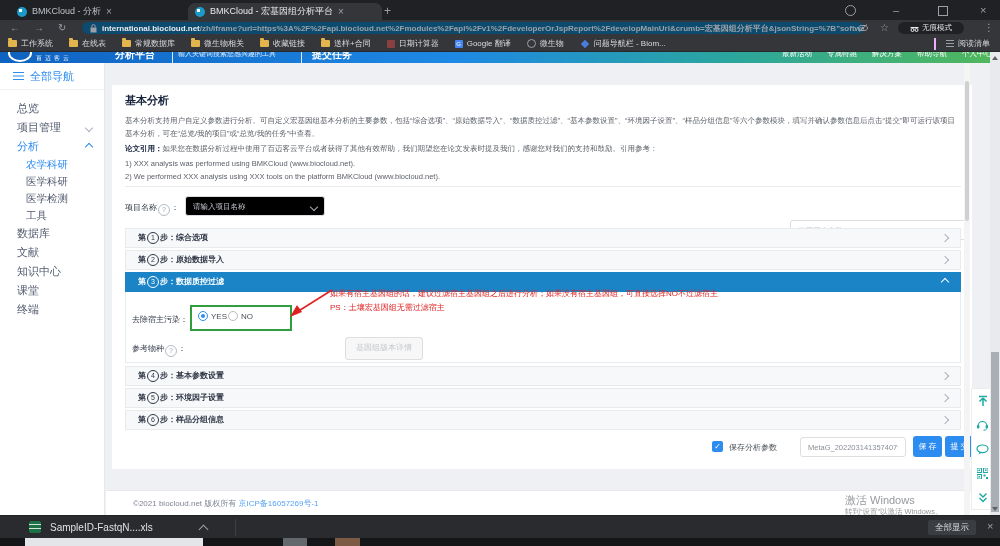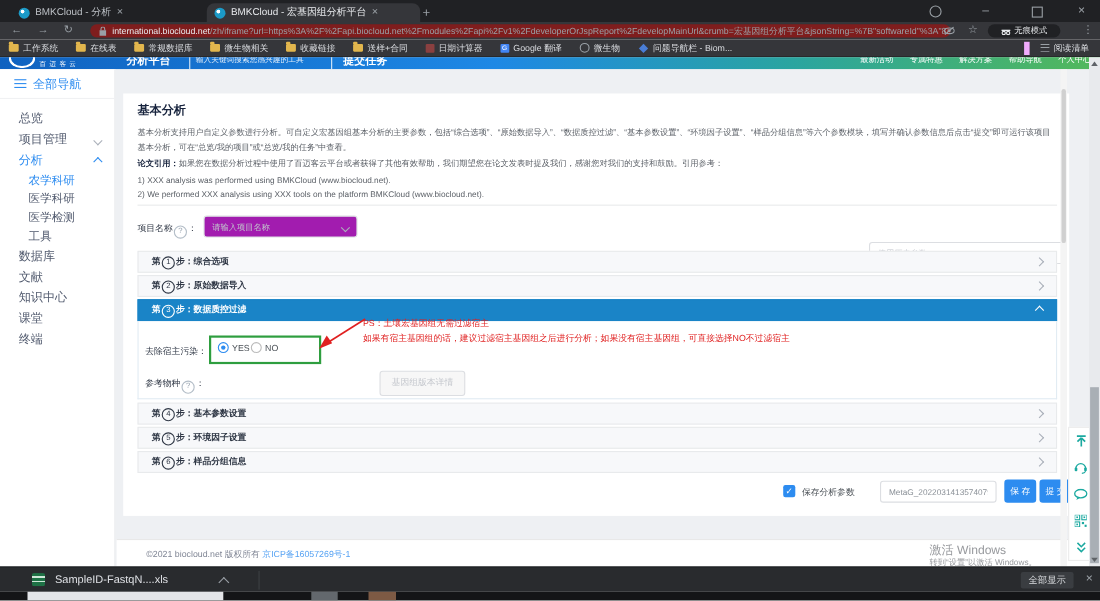--- a/index.html
+++ b/index.html
@@ -15,37 +15,37 @@
   .favicon{width:10px;height:10px;border-radius:50%;flex:0 0 10px;
     background:radial-gradient(circle at 35% 35%, #ffffff 0 1.5px, #1b9ac7 2px);}
   .tabclose{color:#9aa0a6;font-size:10px;line-height:10px;}
   .newtab{position:absolute;left:384px;top:4px;color:#9aa0a6;font-size:12px;}
   .winctl{position:absolute;top:3px;color:#9aa0a6;font-size:11px;line-height:14px;}
   .wc-circle{left:845px;width:9px;height:9px;border:1.5px solid #9aa0a6;border-radius:50%;top:5px;}
   .wc-min{left:893px;} .wc-max{left:938px;width:8px;height:8px;border:1px solid #9aa0a6;top:6px;}
   .wc-close{left:980px;}
   .toolbar{position:absolute;left:0;top:20px;width:1000px;height:16px;background:#35363a;}
   .navbtn{position:absolute;top:2px;color:#9aa0a6;font-size:10px;}
-  .urlbar{position:absolute;left:82px;top:2px;width:766px;height:12px;background:#7f1d1d;border-radius:7px;
-    display:flex;align-items:center;padding:0 8px;font-size:8px;white-space:nowrap;overflow:hidden;}
+  .urlbar{position:absolute;left:82px;top:2px;width:766px;height:12px;background:#0c4a6e;border-radius:7px;
+    display:flex;align-items:center;padding:0 8px;font-size:8px;white-space:nowrap;overflow:hidden;font-weight:bold;}
   .urldomain{color:#e8eaed;} .urlpath{color:#9aa0a6;}
   .tb-ic{position:absolute;top:3px;color:#9aa0a6;font-size:9px;}
   .incog{position:absolute;left:898px;top:2px;width:66px;height:12px;background:#202124;border-radius:6px;
     display:flex;align-items:center;justify-content:center;gap:3px;color:#e8eaed;font-size:7.5px;}
   .bookmarks{position:absolute;left:0;top:36px;width:1000px;height:16px;background:#35363a;
     border-bottom:1px solid #27282b;display:flex;align-items:center;padding-left:8px;gap:16px;
     font-size:8px;color:#dadce0;box-sizing:border-box;}
   .bm{display:flex;align-items:center;gap:4px;white-space:nowrap;}
   .folder{width:9px;height:7px;background:#e2b64d;border-radius:1px;position:relative;flex:0 0 9px;}
   .folder::before{content:"";position:absolute;top:-2px;left:0;width:4px;height:2px;background:#e2b64d;border-radius:1px 1px 0 0;}
   .ic-red{width:8px;height:8px;background:#8a4040;border-radius:1px;}
   .ic-gt{width:8px;height:8px;background:#4285f4;border-radius:1px;color:#fff;font-size:6px;line-height:8px;text-align:center;}
   .ic-globe{width:7px;height:7px;border:1px solid #9aa0a6;border-radius:50%;}
   .ic-diamond{width:6px;height:6px;background:#4a7dd6;transform:rotate(45deg);margin:0 2px;}
-  .readlist{margin-left:auto;display:flex;align-items:center;gap:4px;border-left:5px solid #f0abfc;
+  .readlist{margin-left:auto;display:flex;align-items:center;gap:4px;border-left:2px solid #f0abfc;
     padding:0 10px 0 10px;height:12px;text-align:center;}
   .ic-list{width:8px;height:7px;background:linear-gradient(#9aa0a6 0 1px,transparent 1px 3px,#9aa0a6 3px 4px,transparent 4px 6px,#9aa0a6 6px 7px);}
   
   .banner{position:absolute;left:0;top:52px;width:1000px;height:11px;overflow:hidden;
     background:linear-gradient(90deg,#0f62c0 0%,#1e88e5 45%,#2aa5a0 72%,#52b85a 100%);}
   .logoarc{position:absolute;left:8px;top:-8px;width:20px;height:14px;border:2.5px solid #fff;
     border-radius:50%;border-top-color:transparent;}
   .logotx{position:absolute;left:36px;top:2px;font-size:6px;color:#fff;letter-spacing:3px;}
   .ban-left{position:absolute;left:115px;top:-4px;font-size:10px;color:#fff;font-weight:bold;}
   .ban-search{position:absolute;left:172px;top:-7px;width:118px;height:14px;border:1px solid rgba(255,255,255,.85);
@@ -71,21 +71,21 @@
   .c-title{position:absolute;left:13px;top:8px;font-size:11px;font-weight:bold;color:#17233d;}
   .c-intro{position:absolute;left:13px;top:29px;width:836px;font-size:7.5px;color:#5a5f66;line-height:13px;}
   .c-cite{position:absolute;left:13px;top:59px;width:836px;font-size:7.5px;color:#5a5f66;}
   .c-cite b{color:#17233d;}
   .c-ref{position:absolute;left:13px;font-size:7.5px;color:#5a5f66;}
   .divider{position:absolute;left:13px;top:101px;width:836px;border-top:1px solid #e8eaec;}
   .flabel{font-size:8px;font-weight:normal;color:#2f3745;}
   .qicon{display:inline-block;width:10px;height:10px;border:1px solid #b3bdc7;border-radius:50%;
     color:#9aa5b1;font-size:7px;line-height:10px;text-align:center;font-weight:normal;vertical-align:-2px;margin:0 1px;}
   .qicon::before{content:"?";}
-  .selbox{position:absolute;height:20px;border:1px solid #dcdee2;border-radius:3px;background:#a21caf;
+  .selbox{position:absolute;height:20px;border:1px solid #dcdee2;border-radius:3px;background:#000000;
     font-size:7.5px;color:#c0c4cc;line-height:20px;padding:0 16px 0 7px;box-sizing:border-box;white-space:nowrap;overflow:hidden;}
   .selbox .cv{position:absolute;right:7px;top:7px;}
   .txtinput{position:absolute;height:20px;border:1px solid #dcdee2;border-radius:3px;background:#fff;
     font-size:7.5px;color:#8a9097;padding:0 7px;box-sizing:border-box;font-family:inherit;outline:none;}
   .txtinput::placeholder{color:#c0c4cc;}
   .stepbar{position:absolute;left:13px;width:836px;height:20px;background:#f7f8fa;border:1px solid #e8eaec;
     box-sizing:border-box;display:flex;align-items:center;padding:0 12px;font-size:8px;font-weight:bold;color:#2f3745;}
   .stepbar .cv{margin-left:auto;}
   .stepbar.active{background:#1a84c7;border-color:#1a84c7;color:#fff;}
   .stepbar.active .cv{border-color:#fff;}
@@ -324,22 +324,22 @@
         <span class="radio">
             <span class="rdot"></span>
             <span>NO</span>
           </span>
       </div>
       <svg class="abs" style="left:176px;top:203px;" width="46" height="32" viewBox="0 0 46 32">
         <line x1="44" y1="2" x2="9" y2="24" stroke="#e02020" stroke-width="1.5"></line>
         <polygon points="2,29 14,24 9,17" fill="#e02020"></polygon>
       </svg>
       <div class="anno">
+        <div>如果有宿主基因组的话，建议过滤宿主基因组之后进行分析；如果没有宿主基因组，可直接选择NO不过滤宿主</div>
         <div>PS：土壤宏基因组无需过滤宿主</div>
-        <div>如果有宿主基因组的话，建议过滤宿主基因组之后进行分析；如果没有宿主基因组，可直接选择NO不过滤宿主</div>
       </div>
       <div class="abs flabel" style="left:20px;top:258px;">
         <span>参考物种</span><span class="qicon"></span>：
       </div>
       <div class="gbtn">基因组版本详情</div>
 
       <div class="stepbar" style="top:281px;">
         <span><span>第</span><span class="circnum">4</span><span>步：</span><span>基本参数设置</span></span>
         <span class="cv r"></span>
       </div>

